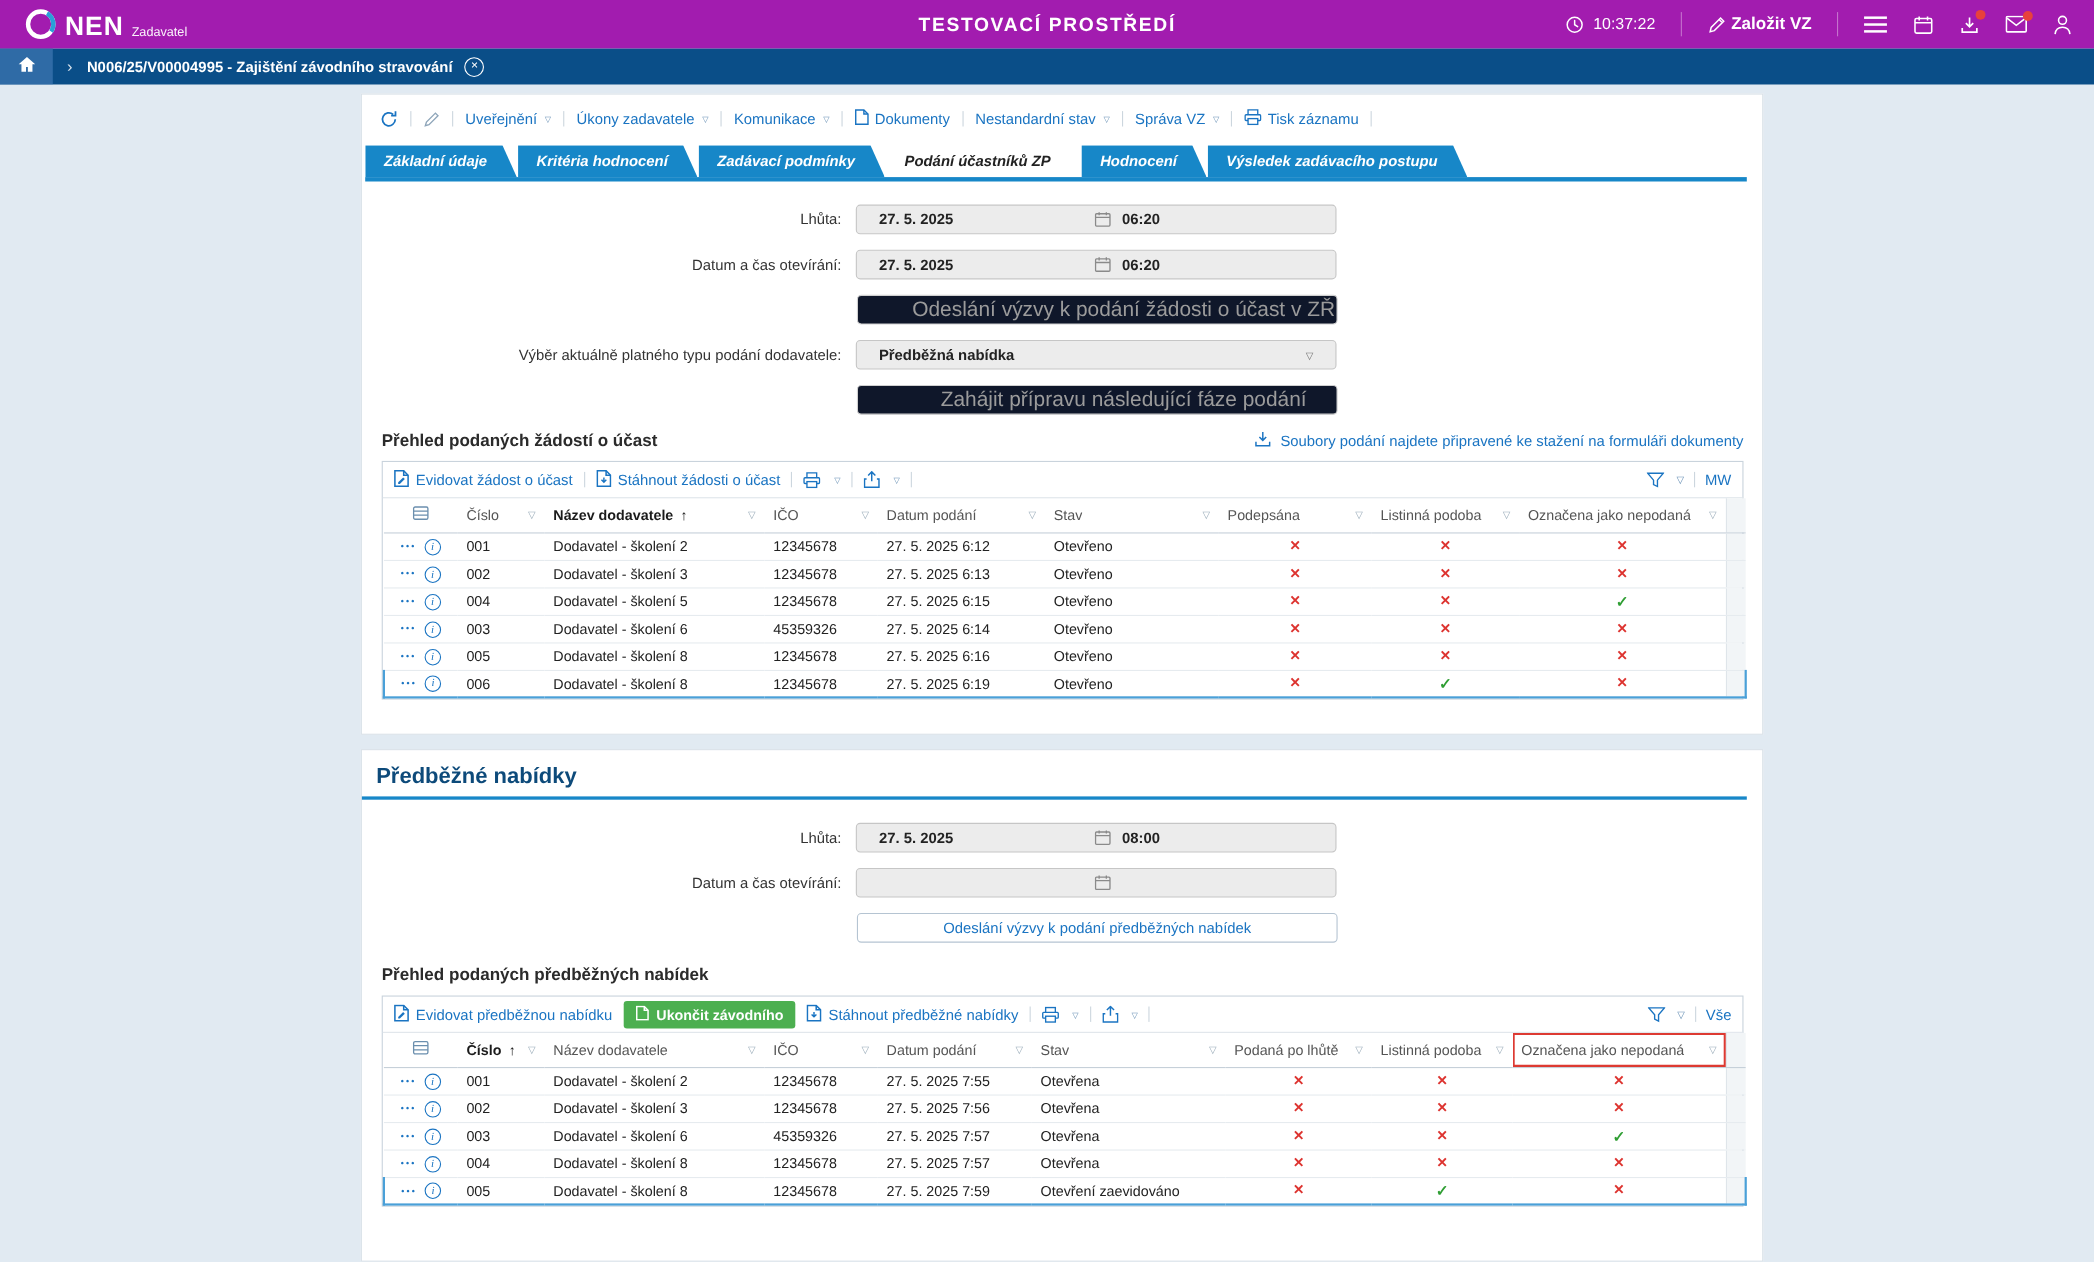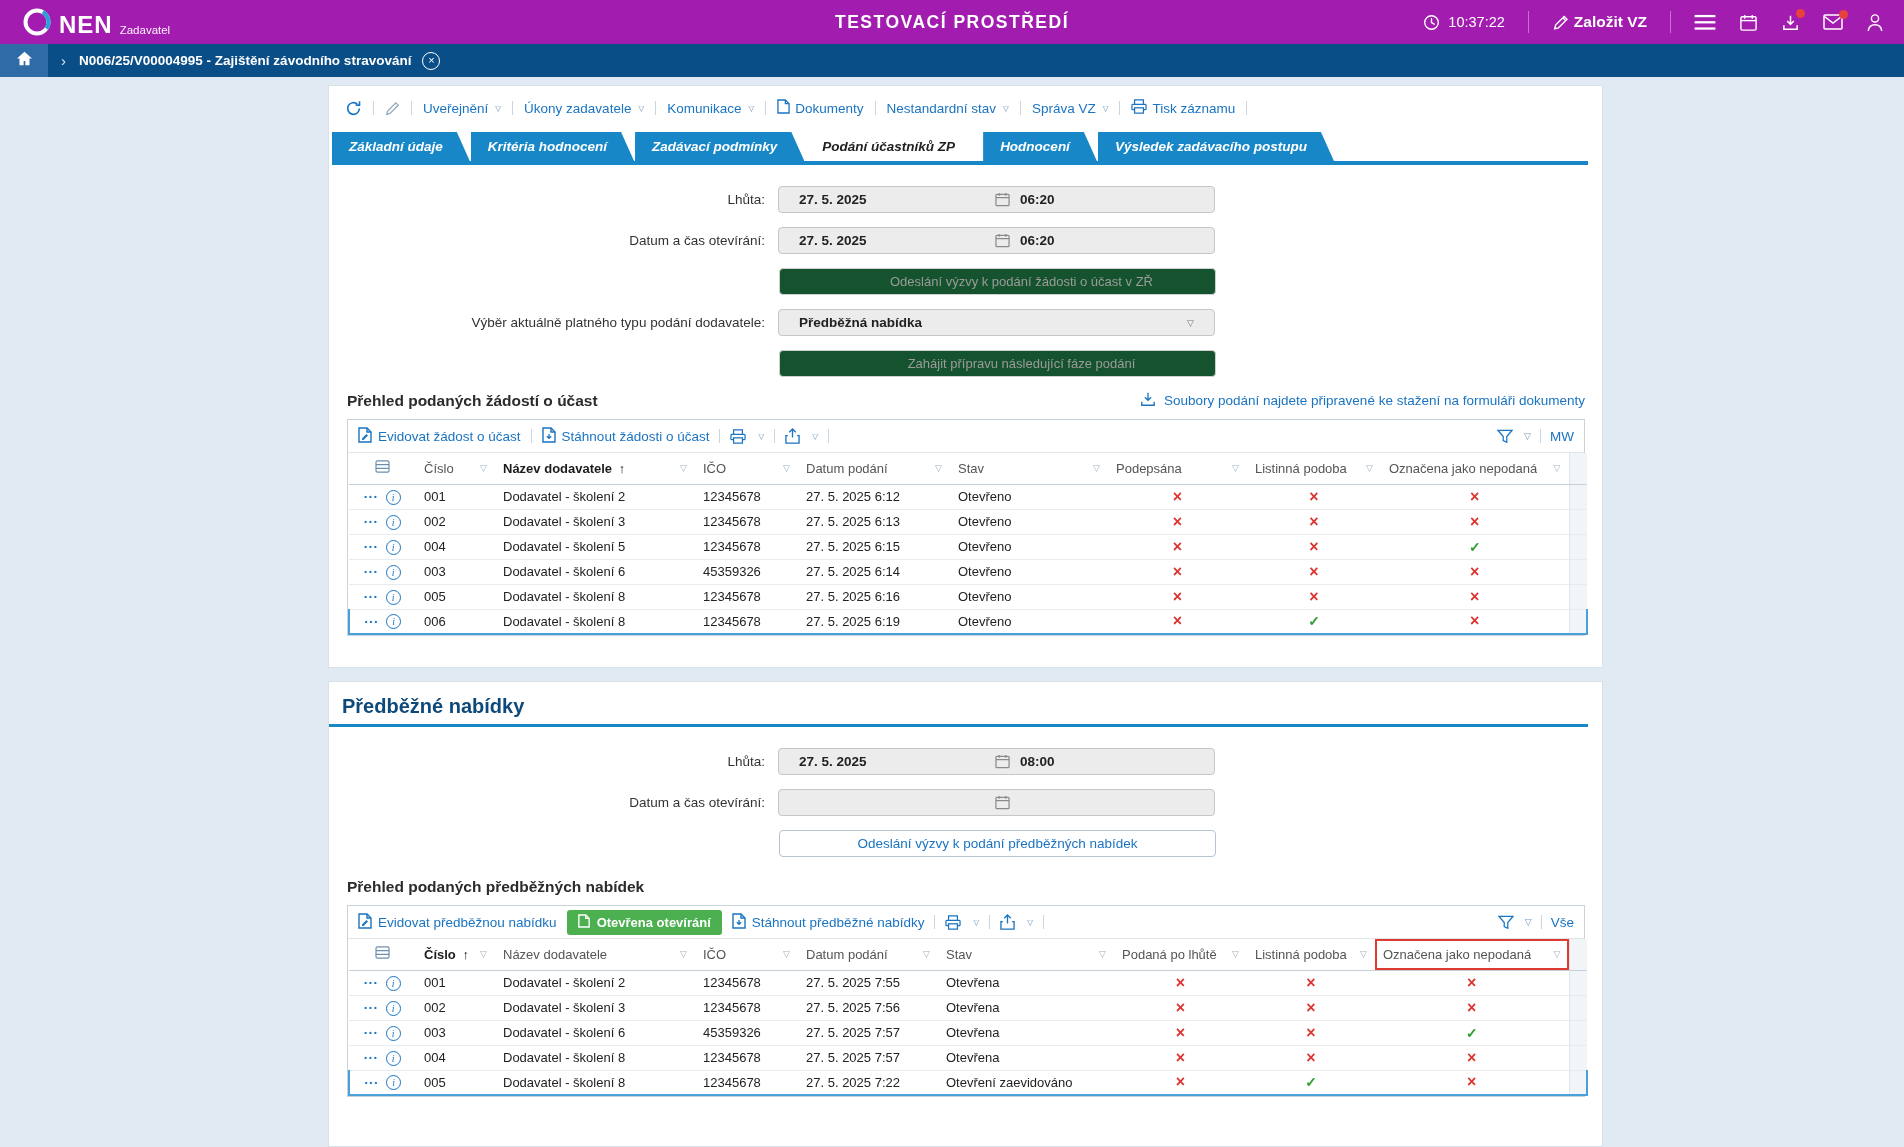--- a/index.html
+++ b/index.html
@@ -57,22 +57,22 @@
   .form-row{display:flex;align-items:center;height:27px;margin-bottom:14px;}
   .f-label{width:443px;text-align:right;padding-right:7px;font-size:13.5px;color:#333;flex:none;}
   .dt-field,.select-field{width:437px;height:27px;background:#ececec;border:1px solid #c6c6c6;
     border-radius:4px;display:flex;align-items:center;padding:0 20px;margin-left:6px;}
   .dt-date{font-size:13.5px;font-weight:bold;color:#222;width:196px;}
   .cal{display:inline-flex;width:16px;flex:none;}
   .dt-time{margin-left:9px;font-size:13.5px;font-weight:bold;color:#222;}
   .select-field{justify-content:space-between;}
   .sel-val{font-size:13.5px;font-weight:bold;color:#222;}
   .sel-arrow{font-size:9px;color:#777;}
-  .btn-disabled{margin-left:450px;width:437px;height:27px;background:#14532d;border:1px solid #d0d0d0;
-    border-radius:4px;color:#9b9b9b;font-size:13px;display:flex;align-items:center;justify-content:center;padding-left:48px;}
+  .btn-disabled{margin-left:450px;width:437px;height:27px;background:#0f172a;border:1px solid #d0d0d0;
+    border-radius:4px;color:#9b9b9b;font-size:19px;display:flex;align-items:center;justify-content:center;padding-left:48px;}
   .btn-outline{margin-left:450px;width:437px;height:27px;background:#fff;border:1px solid #b5c4d2;
     border-radius:4px;color:#1a74c2;font-size:13.5px;display:flex;align-items:center;justify-content:center;}
   .warn-text{margin:11px 0 0 450px;color:#d21f1f;font-weight:bold;font-size:13.5px;}
 
   
   .section-head{display:flex;justify-content:space-between;align-items:center;margin:14px 17px 9px 18px;}
   .section-title{font-size:15.5px;font-weight:bold;color:#2b2b2b;}
   .files-link{display:flex;align-items:center;gap:8px;color:#1a74c2;font-size:13.5px;cursor:pointer;}
   .big-title{font-size:20px;font-weight:bold;color:#0d4a7a;margin:13px 0 0 13px;}
   .big-underline{height:3px;background:#1787c8;margin:6px 14px 0 0;}
@@ -583,21 +583,21 @@
           </span>
           <span>Evidovat předběžnou nabídku</span>
         </span>
         <button class="btn-green">
           <span>
             <svg width="12" height="14" viewBox="0 0 14 16">
                 <path d="M1 1h8l4 4v10H1z" fill="none" stroke="#fff" stroke-width="1.6"></path>
                 <path d="M9 1v4h4" fill="none" stroke="#fff" stroke-width="1.6"></path>
               </svg>
           </span>
-          <span>Otevřena otevírání</span>
+          <span>Ukončit závodního</span>
         </button>
         <span class="g-link">
           <span>
             <svg width="14" height="16" viewBox="0 0 14 16">
                 <path d="M1 1h8l4 4v10H1z" fill="none" stroke="#1a74c2" stroke-width="1.4"></path>
                 <path d="M9 1v4h4" fill="none" stroke="#1a74c2" stroke-width="1.4"></path>
                 <path d="M7 7v4M4.8 9.2L7 11.4 9.2 9.2" stroke="#1a74c2" stroke-width="1.3" fill="none"></path>
               </svg>
           </span>
           <span>Stáhnout předběžné nabídky</span>
@@ -748,21 +748,21 @@
               <td class="td-flag"><span class="xx">×</span></td>
               <td class="td-flag"><span class="xx">×</span></td>
               <td class="td-flag"><span class="xx">×</span></td>
               <td class="sb-cell"></td>
             </tr>
             <tr class="selected">
               <td class="td-actions"><span class="dots">•••</span><span class="info">i</span></td>
               <td class="td-text">005</td>
               <td class="td-text">Dodavatel - školení 8</td>
               <td class="td-text">12345678</td>
-              <td class="td-text">27. 5. 2025 7:22</td>
+              <td class="td-text">27. 5. 2025 7:59</td>
               <td class="td-text">Otevření zaevidováno</td>
               <td class="td-flag"><span class="xx">×</span></td>
               <td class="td-flag"><span class="chk">✓</span></td>
               <td class="td-flag"><span class="xx">×</span></td>
               <td class="sb-cell"></td>
             </tr>
           </tbody>
       </table>
     </div>
   </div>

